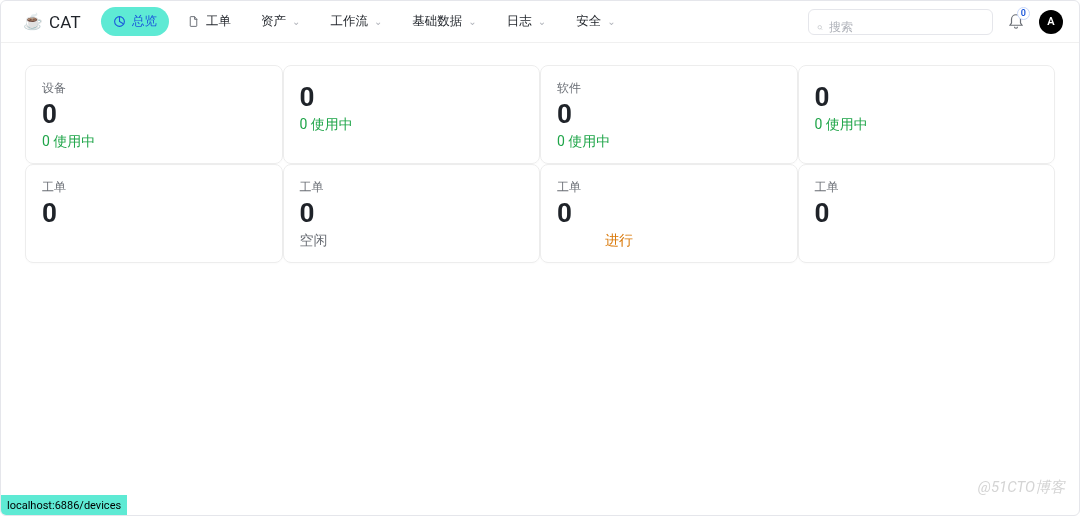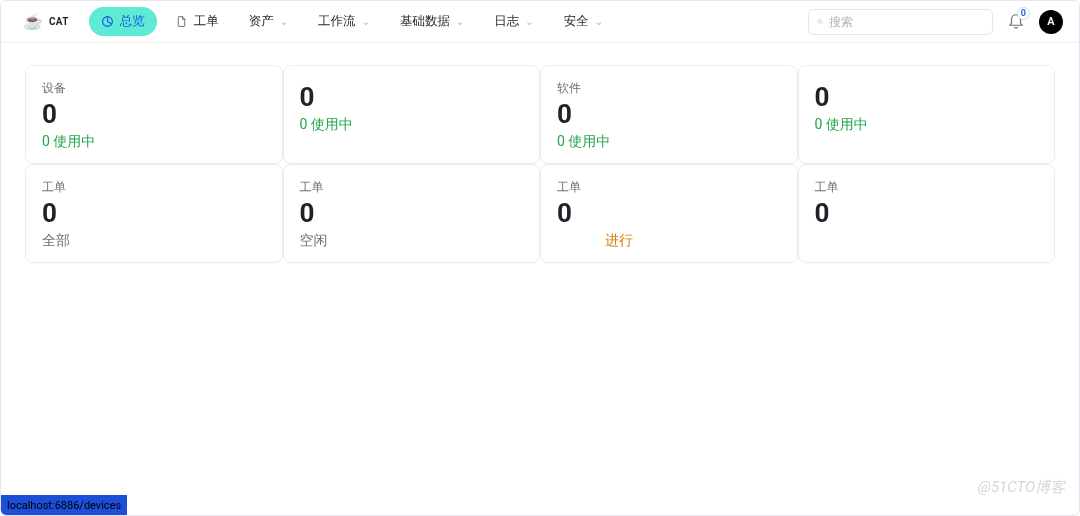--- a/index.html
+++ b/index.html
@@ -22,21 +22,21 @@
       padding: 0 16px 0 22px;
       border-bottom: 1px solid #f0f0f0;
     }
     .logo-wrap {
       display: flex;
       align-items: center;
       gap: 6px;
       margin-right: 20px;
     }
     .logo-emoji { font-size: 16px; }
-    .logo-text { font-weight: 700; font-size: 10px; letter-spacing: .3px; }
+    .logo-text { font-weight: 400; font-size: 17px; letter-spacing: .3px; }
     .nav { display: flex; align-items: center; gap: 6px; }
     .nav-item {
       display: flex;
       align-items: center;
       gap: 6px;
       padding: 6px 12px;
       font-size: 12.5px;
       color: #1f2329;
       border-radius: 16px;
       cursor: pointer;
@@ -45,21 +45,21 @@
     .nav-item.active {
       background: #5eead4;
       color: #1a56db;
       font-weight: 500;
     }
     .nav-icon { width: 13px; height: 13px; display: inline-flex; align-items: center; justify-content: center; }
     .chev { color: #b0b3ba; font-size: 10px; }
     .header-right { margin-left: auto; display: flex; align-items: center; gap: 14px; }
     .search {
       display: flex;
-      align-items: center;
+      align-items: flex-end;
       width: 185px;
       height: 26px;
       border: 1px solid #e5e6eb;
       border-radius: 6px;
       padding: 0 8px;
       gap: 6px;
     }
     .search input {
       border: none;
       outline: none;
@@ -112,21 +112,21 @@
     .card-sub { font-size: 14px; }
     .sub-green { color: #1fa549; }
     .sub-gray  { color: #6b6f76; }
     .sub-orange{ color: #d97706; margin-left: 48px; }
     
     .statusbar {
       position: absolute;
       left: 0;
       bottom: 0;
       height: 20px;
-      background: #1d4ed8;
+      background: #5eead4;
       color: #000;
       font-size: 11px;
       padding: 0 6px;
       display: flex;
       align-items: center;
     }
     .watermark {
       position: absolute;
       right: 14px;
       bottom: 18px;
@@ -218,21 +218,20 @@
       <div class="card-value">0</div>
       <div class="card-sub sub-green">0 使用中</div>
     </div>
     <div class="card">
       <div class="card-value">0</div>
       <div class="card-sub sub-green">0 使用中</div>
     </div>
     <div class="card">
       <div class="card-title">工单</div>
       <div class="card-value">0</div>
-      <div class="card-sub sub-gray">全部</div>
     </div>
     <div class="card">
       <div class="card-title">工单</div>
       <div class="card-value">0</div>
       <div class="card-sub sub-gray">空闲</div>
     </div>
     <div class="card">
       <div class="card-title">工单</div>
       <div class="card-value">0</div>
       <div class="card-sub sub-orange">进行</div>

